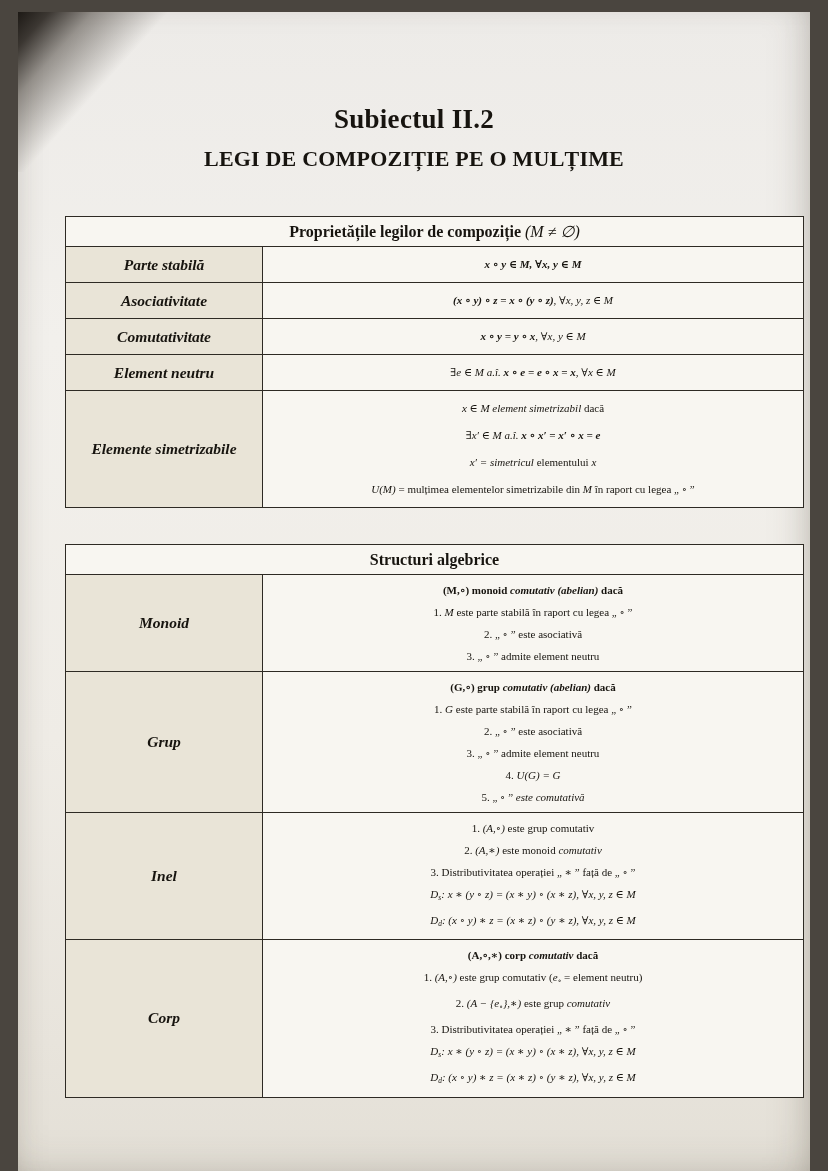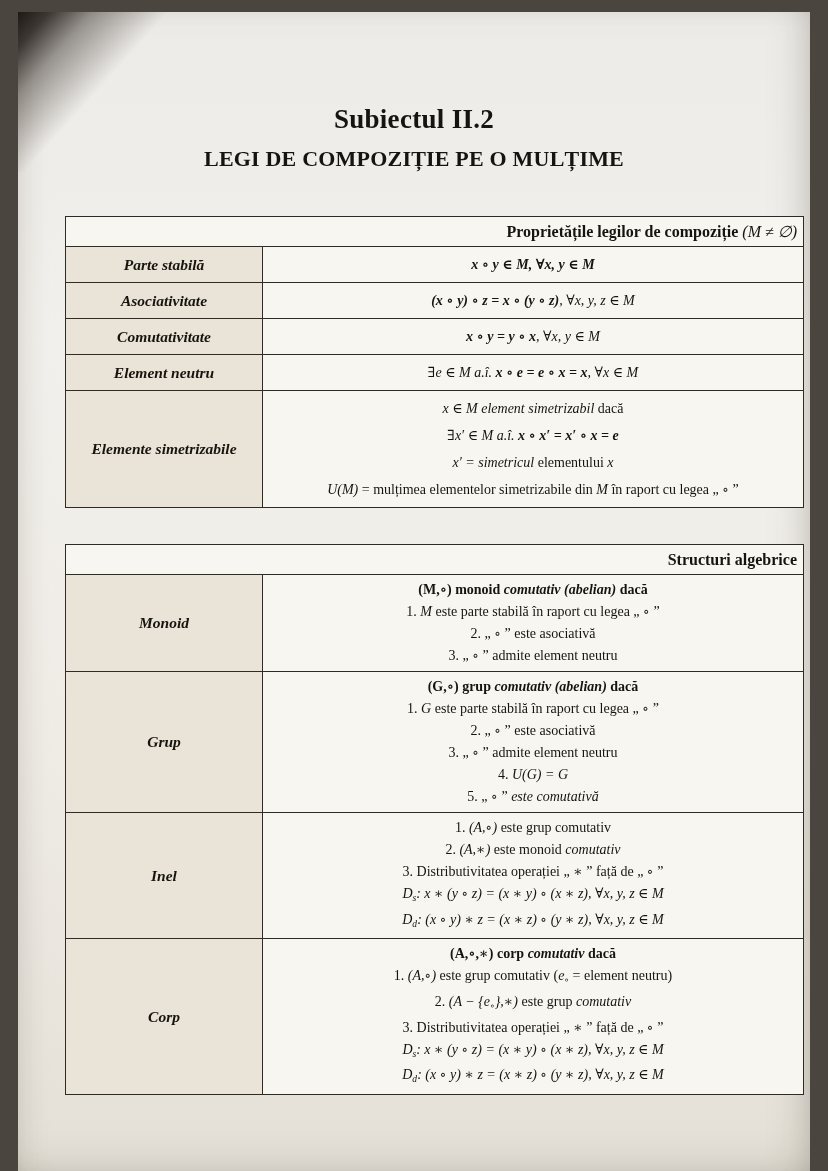--- a/index.html
+++ b/index.html
@@ -36,21 +36,21 @@
     width:739px;
     margin-left:47px;
     border:1px solid #2e2a24;
     background:#f8f6f1;
     box-sizing:border-box;
   }
   .tbl-1{margin-top:44px;}
   .tbl-2{margin-top:36px;}
   .tbl-header{
     border-bottom:1px solid #2e2a24;
-    text-align:right;
+    text-align:center;
     font-size:16px;
     padding:4px 6px;
     background:#f8f6f1;
     line-height:21px;
   }
   .row{display:flex;border-bottom:1px solid #2e2a24;}
   .row:last-child{border-bottom:none;}
   .row-label{
     width:197px;flex:0 0 197px;
     border-right:1px solid #2e2a24;
@@ -59,21 +59,21 @@
     text-align:center;
     font-weight:bold;font-style:italic;
     font-size:15.5px;
     padding:2px 6px;box-sizing:border-box;
   }
   .row-content{
     flex:1;
     display:flex;flex-direction:column;justify-content:center;
     text-align:center;
     padding:4px 10px;
-    font-size:14px;
+    font-size:11px;
   }
   .tbl-1 .row{min-height:31px;}
   .tbl-1 .line{line-height:27px;}
   .tbl-2 .line{line-height:22px;}
   .seg-n{font-style:normal;font-weight:normal;}
   .seg-i{font-style:italic;}
   .seg-b{font-weight:bold;}
   .seg-bi{font-weight:bold;font-style:italic;}
   .seg-sub{font-style:italic;font-size:.68em;vertical-align:-0.28em;}
 </style>

